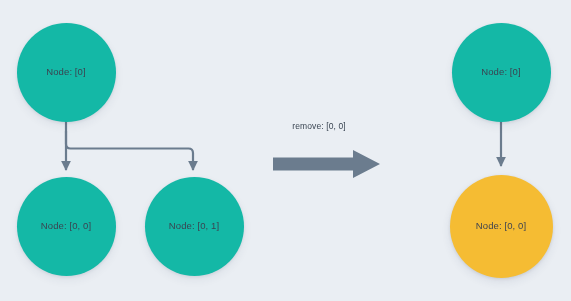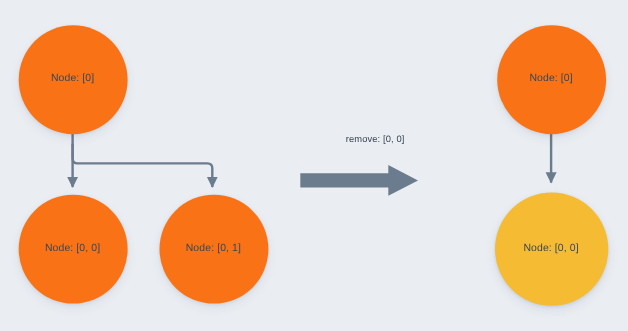--- a/index.html
+++ b/index.html
@@ -30,21 +30,21 @@
   .node {
     position: absolute;
     border-radius: 50%;
     display: flex;
     align-items: center;
     justify-content: center;
     box-sizing: border-box;
     text-align: center;
   }
   .node-white {
-    background: #f97316;
+    background: #14b8a6;
     box-shadow: 0 1px 3px rgba(40, 60, 85, 0.10), 0 4px 10px rgba(40, 60, 85, 0.07);
   }
   .node-orange {
     background: #f5bc33;
     box-shadow: 0 1px 3px rgba(40, 60, 85, 0.12), 0 4px 10px rgba(40, 60, 85, 0.09);
   }
   .node-label {
     font-size: 9.5px;
     line-height: 1;
     color: #3a4552;
@@ -83,21 +83,21 @@
 
     <path d="M 66 131 L 66 144 Q 66 148.5 70.5 148.5 L 188.5 148.5 Q 193 148.5 193 153 L 193 170" fill="none" stroke="#6b7c8e" stroke-width="2.2" stroke-linecap="butt" stroke-linejoin="round" marker-end="url(#arrowhead)"></path>
 
     <path d="M 501 121 L 501 166" fill="none" stroke="#6b7c8e" stroke-width="2.2" stroke-linecap="butt" marker-end="url(#arrowhead)"></path>
   </svg>
 
   <svg id="block-arrow" style="left:271px; top:148px;" width="112" height="32" viewBox="0 0 112 32" xmlns="http://www.w3.org/2000/svg">
     <path d="M 2 9.5 L 82 9.5 L 82 2 L 109 16 L 82 30 L 82 22.5 L 2 22.5 z" fill="#6b7c8e"></path>
   </svg>
 
-  <div id="op-label" style="left:341px; top:126px;">remove: [0, 0]</div>
+  <div id="op-label" style="left:319px; top:126px;">remove: [0, 0]</div>
 
   <div class="node node-white" style="left:16.5px; top:22.5px; width:99px; height:99px;">
     <span class="node-label">Node: [0]</span>
   </div>
 
   <div class="node node-white" style="left:16.5px; top:176.5px; width:99px; height:99px;">
     <span class="node-label">Node: [0, 0]</span>
   </div>
 
   <div class="node node-white" style="left:144.5px; top:176.5px; width:99px; height:99px;text-align:right;">

